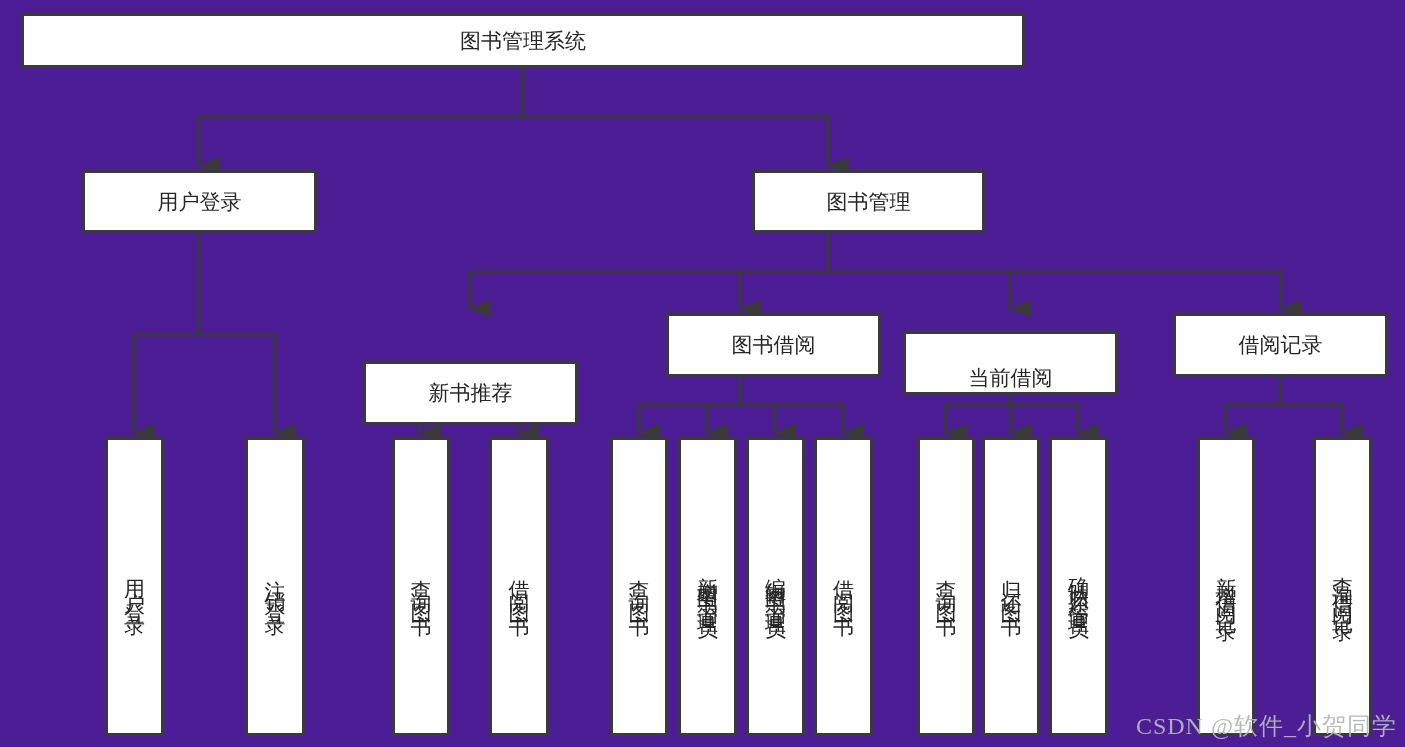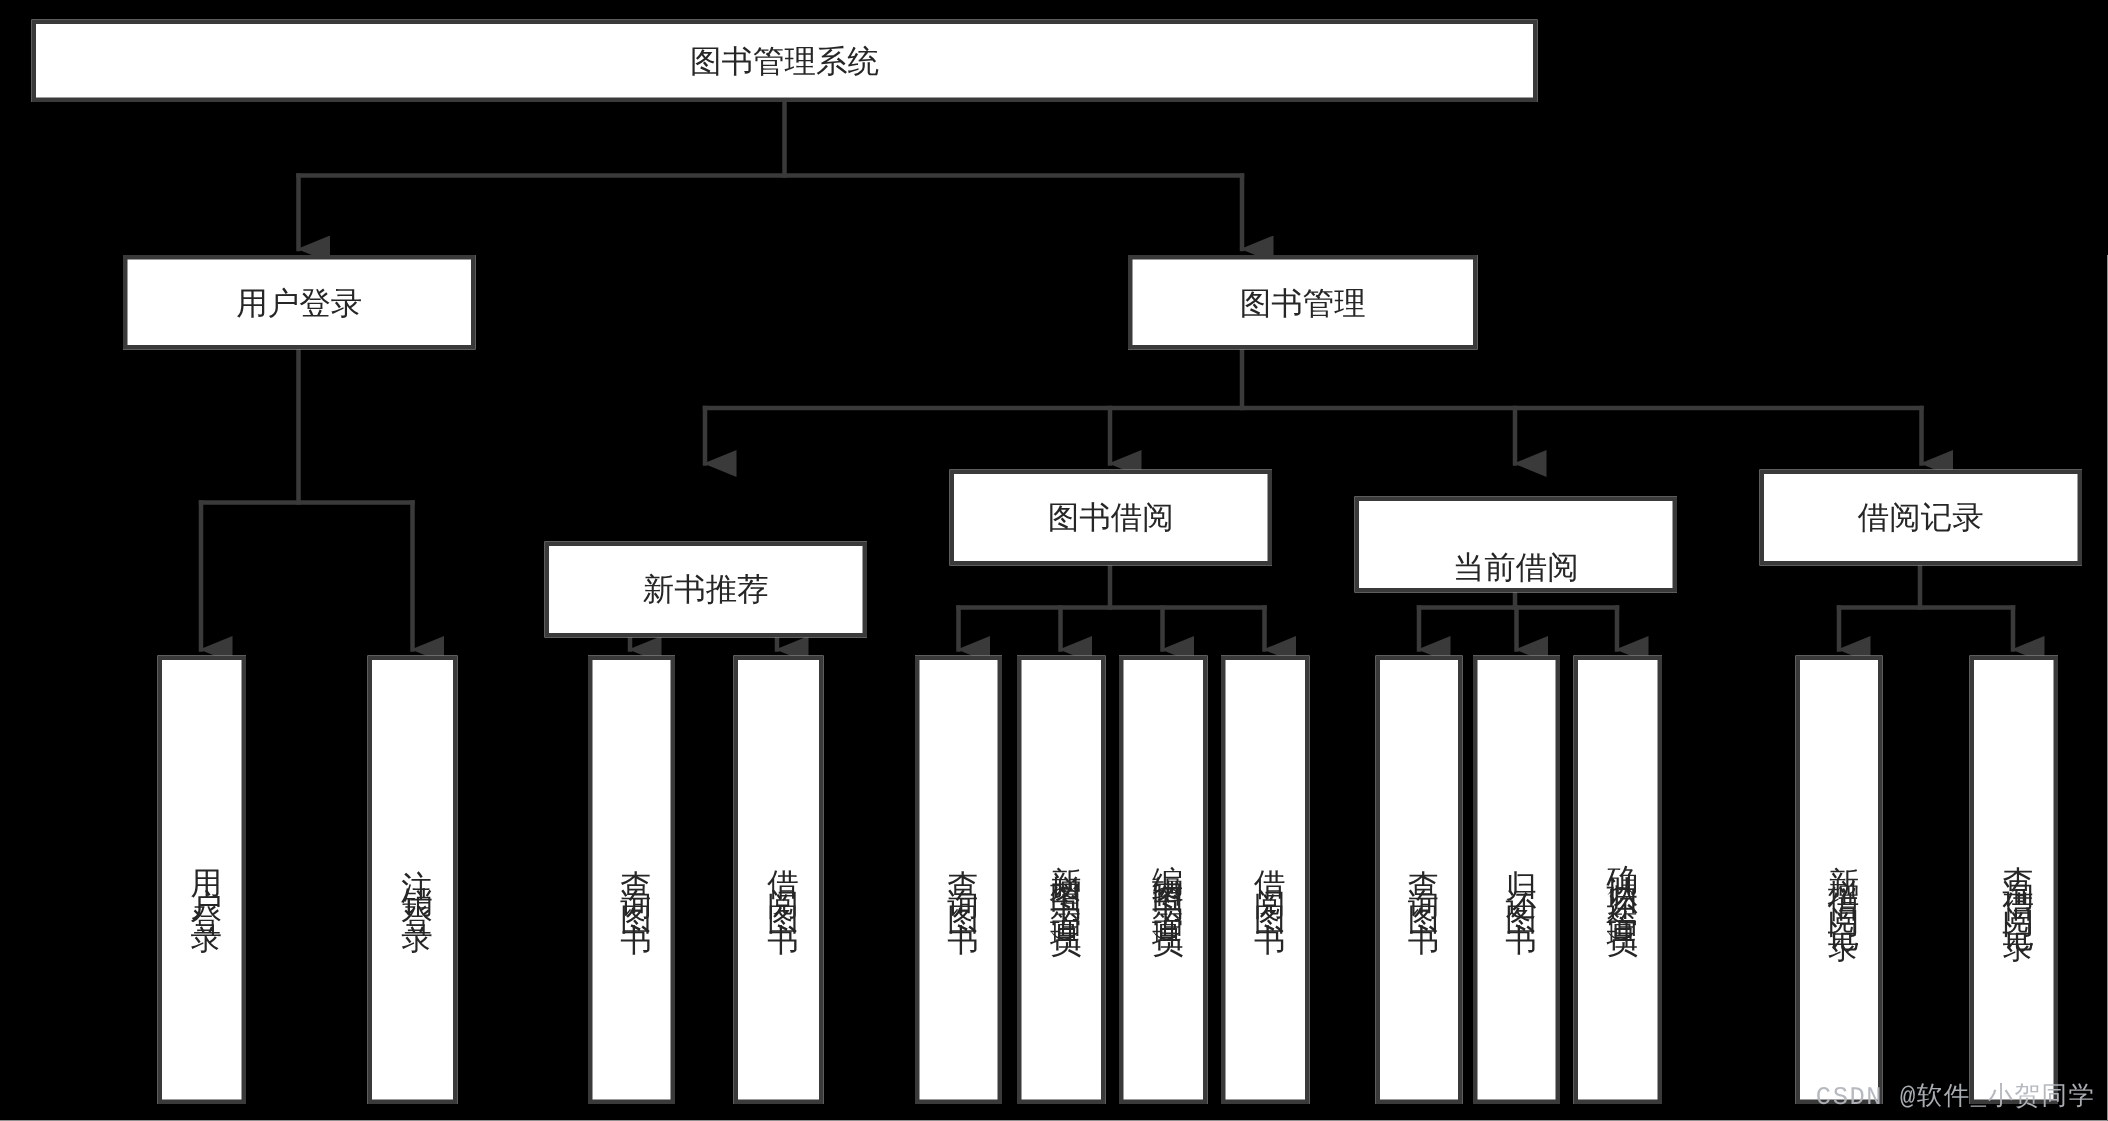--- a/index.html
+++ b/index.html
@@ -1,37 +1,37 @@
 <!DOCTYPE html>
 <html><head>
 <meta charset="utf-8">
 <style>
   html,body { margin:0; padding:0; background:#ffffff; }
   .canvas {
-    position:relative; width:1405px; height:747px; background:#000000;
-    font-family:Liberation Mono, monospace;
+    position:relative; width:1405px; height:747px; background:#4c1d95;
+    font-family:Liberation Serif, serif;
     overflow:hidden;
   }
   svg.wires { position:absolute; left:0; top:0; pointer-events:none; }
   .node {
     position:absolute; box-sizing:border-box;
     border:3px solid #3a3a3a; background:#ffffff;
     display:flex; align-items:center; justify-content:center;
     color:#262626;
   }
   .node span { font-size:21px; color:#262626; white-space:nowrap; }
   .node.v span {
     writing-mode:vertical-rl; text-orientation:mixed;
   }
   .ls-s { letter-spacing:12px; }
   .ls-m { letter-spacing:9px; }
   .ls-l { letter-spacing:6px; }
   .watermark {
     position:absolute; right:8px; bottom:5px; z-index:5;
-    font-size:17px; color:rgba(178,182,189,0.95); letter-spacing:1px;
+    font-size:24px; color:rgba(178,182,189,0.95); letter-spacing:1px;
     white-space:nowrap;
     margin-left:15px;
   }
 </style>
 </head>
 <body>
 
 <div class="canvas">
 
   <svg class="wires" width="1405" height="747" viewBox="0 0 1405 747">
@@ -91,21 +91,21 @@
   <div class="node" style="left:82px; top:170px; width:235px; height:63px;">
     <span>用户登录</span>
   </div>
   <div class="node" style="left:712px; top:170px; width:233px; height:63px;margin-left:40px;">
     <span>图书管理</span>
   </div>
 
   <div class="node" style="left:363px; top:313px; width:215px; height:64px;margin-top:48px;">
     <span>新书推荐</span>
   </div>
-  <div class="node" style="left:633px; top:313px; width:215px; height:64px;">
+  <div class="node" style="left:666px; top:313px; width:215px; height:64px;">
     <span>图书借阅</span>
   </div>
   <div class="node" style="left:903px; top:331px; width:215px; height:64px;align-items:flex-end;">
     <span>当前借阅</span>
   </div>
   <div class="node" style="left:1173px; top:313px; width:215px; height:64px;">
     <span>借阅记录</span>
   </div>
 
   <div class="node v" style="left:105px; top:437px; width:59px; height:299px;">

